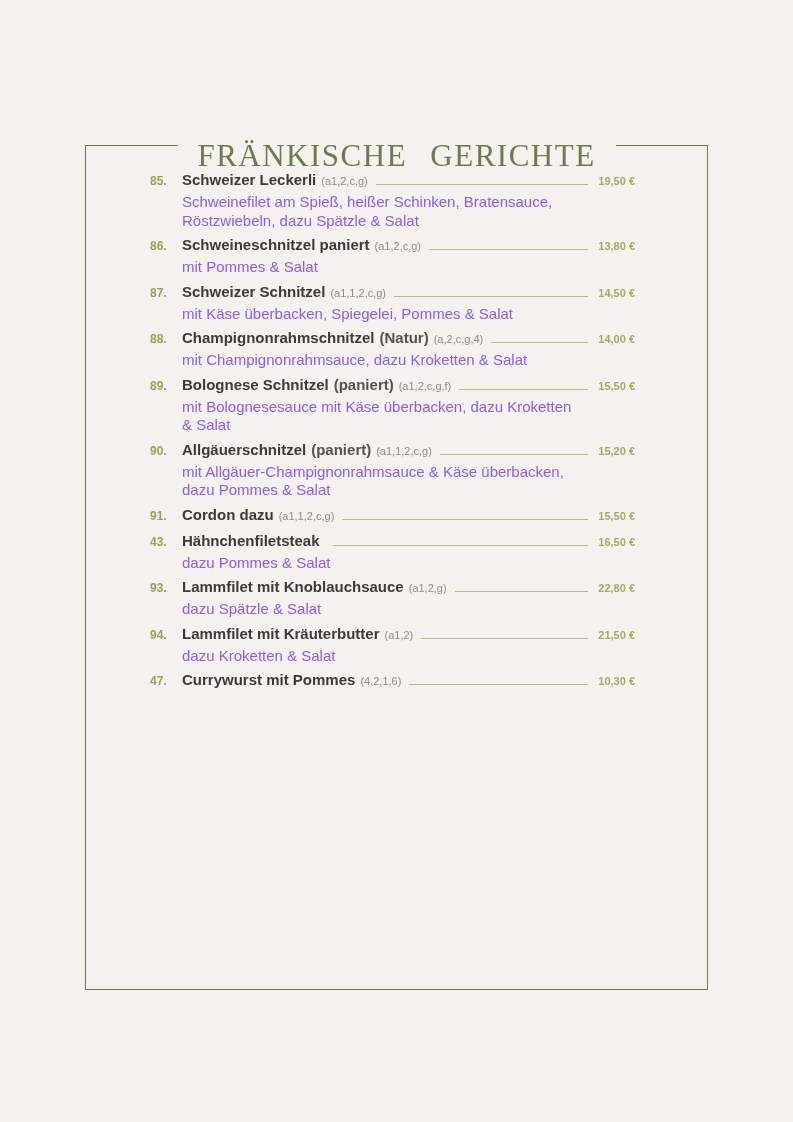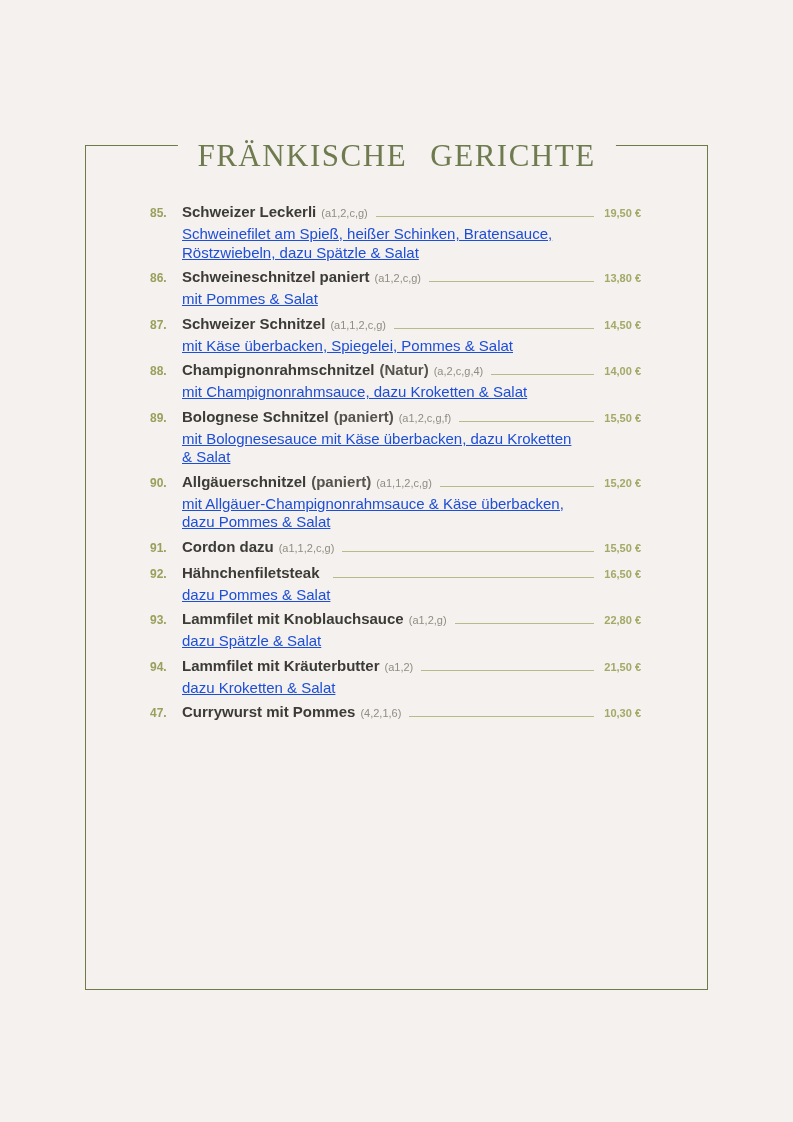--- a/index.html
+++ b/index.html
@@ -35,22 +35,21 @@
     letter-spacing: 1.5px;
     word-spacing: 14px;
     color: #6e7b4e;
     white-space: nowrap;
     line-height: 36px;
   }
   .menu-items {
     position: absolute;
     left: 64px;
     top: 24px;
-    right: 66px;
-    margin-top: 32px;
+    right: 72px;
   }
   .item { margin-bottom: 5px; }
   .item-row {
     display: flex;
     align-items: baseline;
     line-height: 20px;
     white-space: nowrap;
   }
   .num {
     flex: 0 0 32px;
@@ -86,22 +85,21 @@
     font-size: 11px;
     font-weight: bold;
     color: #a3a966;
     white-space: nowrap;
   }
   .desc {
     margin: 2px 0 0 32px;
     max-width: 390px;
     font-size: 15px;
     line-height: 18.5px;
-    color: #1d4ed8;
-    text-decoration: underline;
+    color: #8b5cf6;
   }
 </style>
 </head>
 <body>
 
 <div class="page">
   <div class="title">FRÄNKISCHE GERICHTE</div>
   <div class="frame">
     <div class="menu-items">
   <div class="item">
@@ -182,21 +180,21 @@
       <span class="name">Cordon dazu</span>
 
       <span class="allergens">(a1,1,2,c,g)</span>
       <span class="leader"></span>
       <span class="price">15,50 €</span>
     </div>
   </div>
 
   <div class="item">
     <div class="item-row">
-      <span class="num">92.</span>
+      <span class="num">43.</span>
       <span class="name">Hähnchenfiletsteak</span>
 
       <span class="leader"></span>
       <span class="price">16,50 €</span>
     </div>
     <p class="desc">dazu Pommes &amp; Salat</p>
   </div>
 
   <div class="item">
     <div class="item-row">

